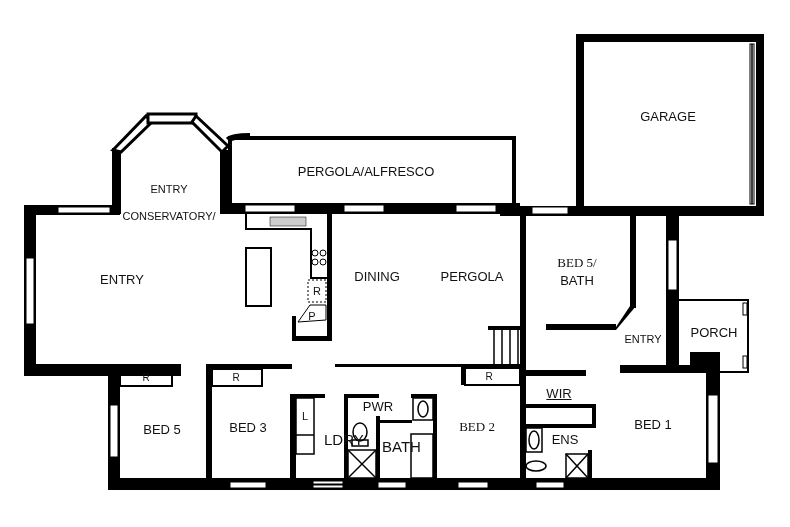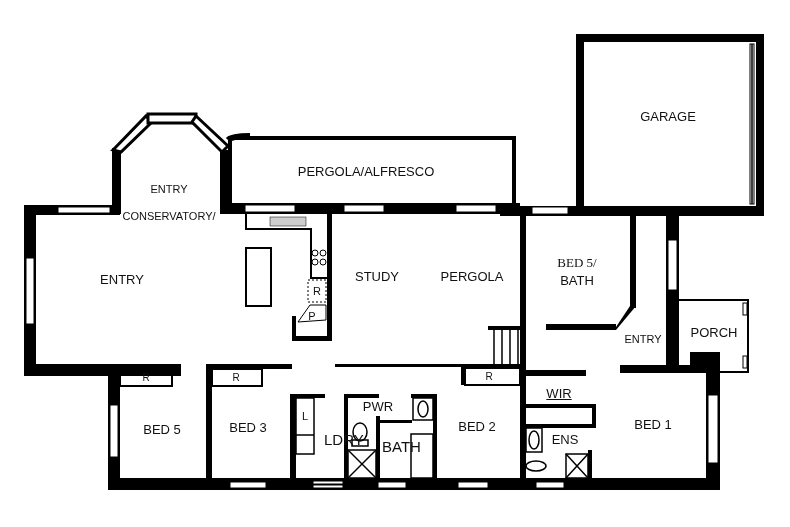--- a/index.html
+++ b/index.html
@@ -167,32 +167,32 @@
     <line x1="566" y1="454" x2="588" y2="478"></line>
     <line x1="588" y1="454" x2="566" y2="478"></line>
   </g>
 </svg>
 
 <div class="lbl" style="left:668px;top:117px;">GARAGE</div>
 <div class="lbl" style="left:366px;top:172px;">PERGOLA/ALFRESCO</div>
 <div class="lbl lbl-sm" style="left:169px;top:176px;margin-top:40px;">CONSERVATORY/</div>
 <div class="lbl lbl-sm" style="left:169px;top:189px;">ENTRY</div>
 <div class="lbl" style="left:122px;top:280px;">ENTRY</div>
-<div class="lbl" style="left:377px;top:277px;">STUDY</div>
+<div class="lbl" style="left:377px;top:277px;">DINING</div>
 <div class="lbl" style="left:472px;top:277px;">PERGOLA</div>
 <div class="lbl" style="left:577px;top:263px;font-family:Liberation Serif, serif;">BED 5/</div>
 <div class="lbl" style="left:577px;top:281px;">BATH</div>
 <div class="lbl lbl-sm" style="left:643px;top:339px;">ENTRY</div>
 <div class="lbl" style="left:714px;top:333px;">PORCH</div>
 <div class="lbl" style="left:162px;top:430px;">BED 5</div>
 <div class="lbl" style="left:248px;top:428px;">BED 3</div>
 <div class="lbl lbl-vert" style="left:330px;top:440px;">LDRY</div>
 <div class="lbl" style="left:378px;top:407px;">PWR</div>
 <div class="lbl lbl-vert" style="left:388px;top:447px;">BATH</div>
-<div class="lbl" style="left:477px;top:427px;">BED 2</div>
+<div class="lbl" style="left:477px;top:427px;font-family:Liberation Serif, serif;">BED 2</div>
 <div class="lbl" style="left:559px;top:394px;text-decoration:underline;">WIR</div>
 <div class="lbl" style="left:565px;top:440px;">ENS</div>
 <div class="lbl" style="left:653px;top:425px;">BED 1</div>
 
 <div class="lbl lbl-tiny" style="left:146px;top:378px;">R</div>
 <div class="lbl lbl-tiny" style="left:236px;top:378px;">R</div>
 <div class="lbl lbl-tiny" style="left:489px;top:377px;">R</div>
 <div class="lbl lbl-sm" style="left:317px;top:291px;">R</div>
 <div class="lbl lbl-sm" style="left:312px;top:316px;">P</div>
 <div class="lbl lbl-sm" style="left:305px;top:416px;">L</div>

